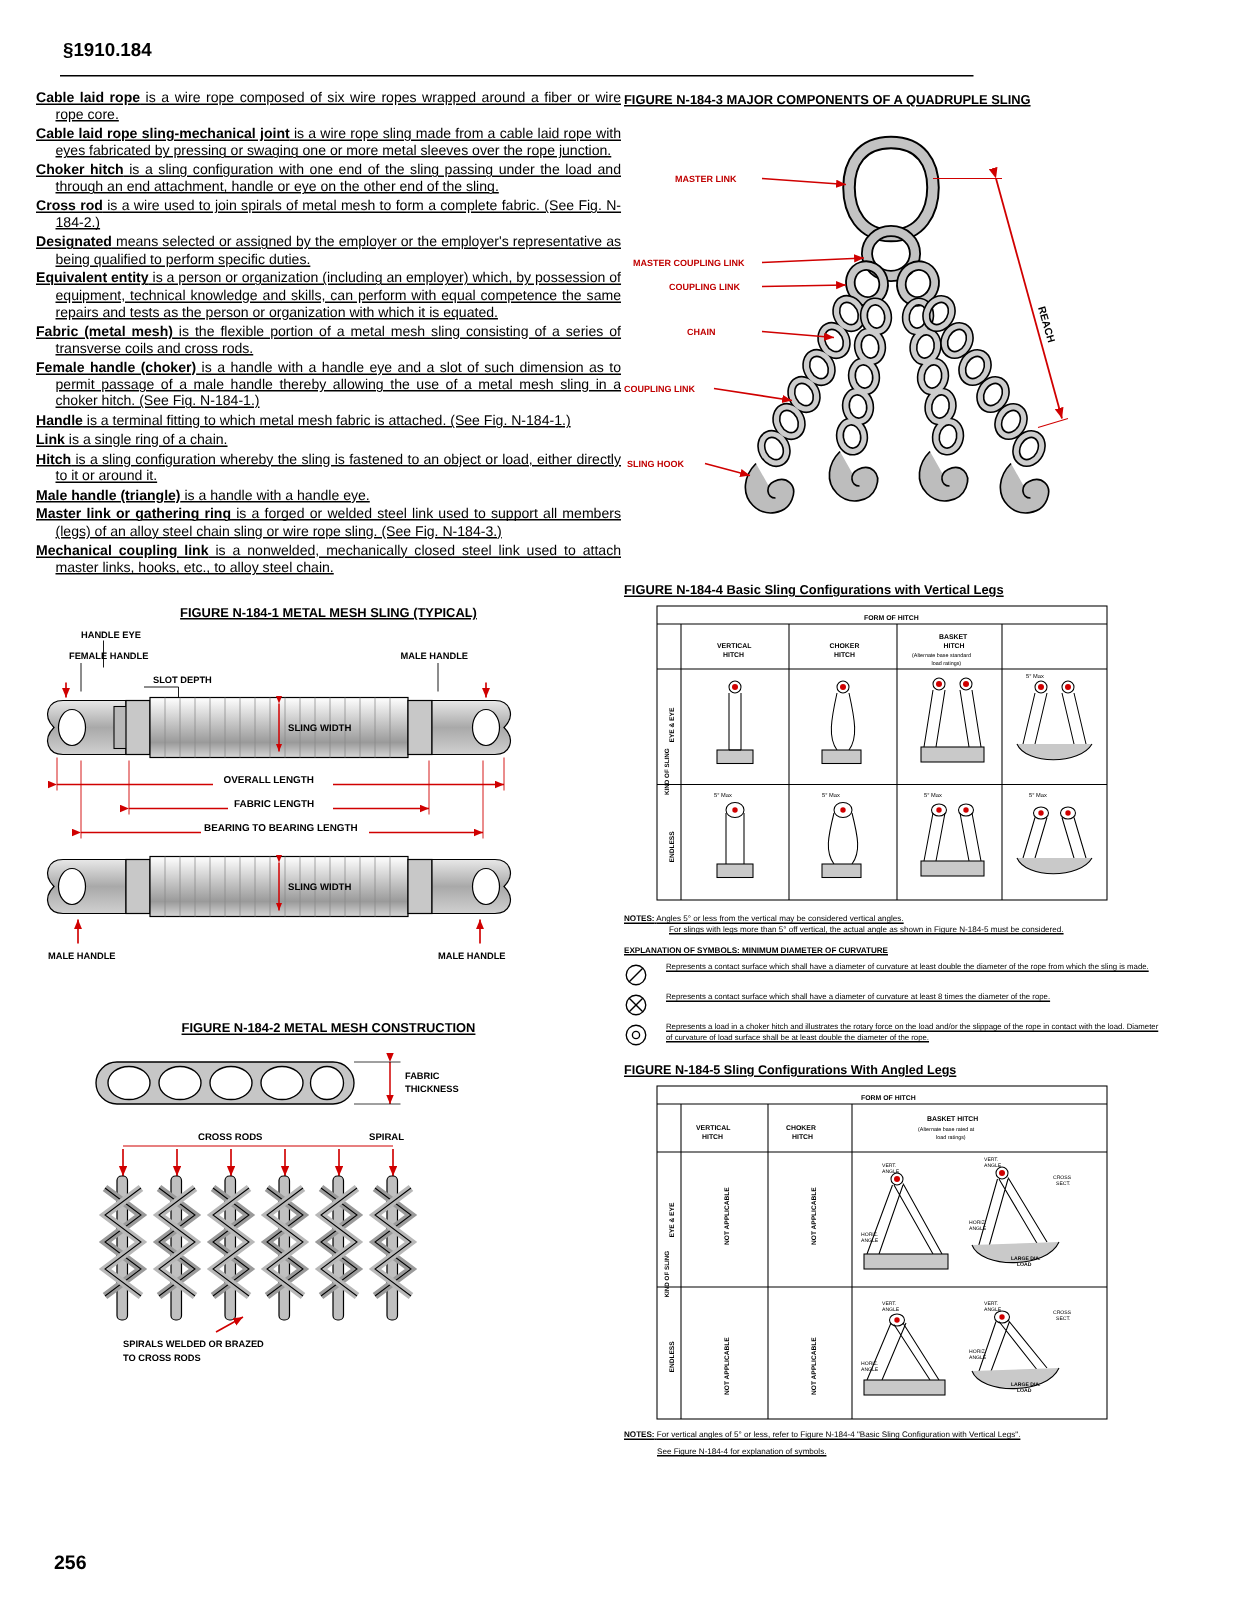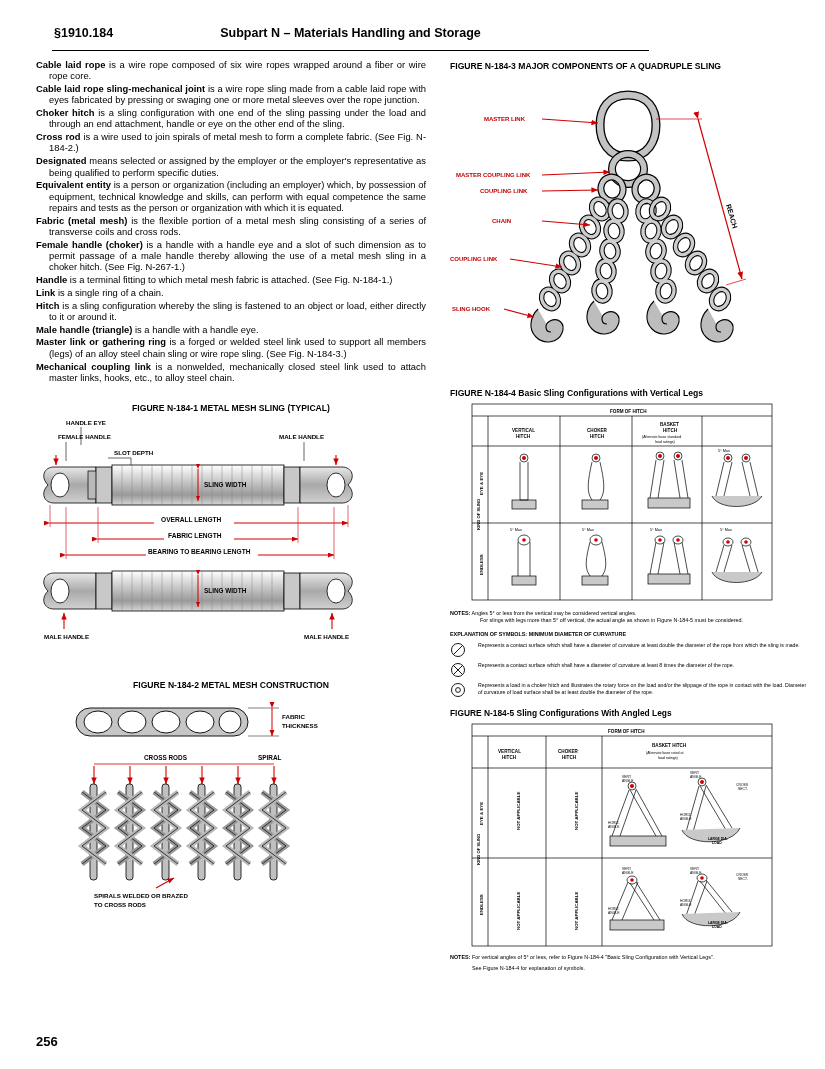--- a/index.html
+++ b/index.html
@@ -9,21 +9,22 @@
     background: #ffffff;
     font-family: "Liberation Sans", sans-serif;
     color: #000;
     position: relative;
     overflow: hidden;
   }
   .page {
     position: absolute;
     left: 0; top: 0;
     width: 701px; height: 1069px;
-    padding: 26px 36px 0 36px;
+    padding: 26px 36px 0 24px;
+    text-decoration: underline;
   }
   
   .hdr {
     position: relative;
     height: 20px;
     border-bottom: 0;
   }
   .hdr .sec {
     position:absolute; left:18px; top:0;
     font-size: 12.5px; font-weight: bold;
@@ -34,21 +35,21 @@
     font-size: 12.5px; font-weight: bold;
   }
   .rule {
     border-top: 1px solid #000;
     margin: 4px 16px 0 16px;
   }
   
   .cols {
     display: flex;
     margin-top: 8px;
-    gap: 24px;
+    gap: 2px;
   }
   .col-l { width: 390px; }
   .col-r { width: 360px; }
 
   .defs { font-size: 9.4px; line-height: 1.20; }
   .defs p {
     margin: 0 0 1.5px 0;
     padding-left: 13px;
     text-indent: -13px;
     text-align: justify;
@@ -77,37 +78,36 @@
   svg { display:block; }
   .figbox { width:100%; }
 </style>
 </head>
 <body>
 
 <div class="page">
 
   <div class="hdr">
     <div class="sec">§1910.184</div>
-    <div class="title">Subpart N – Materials Handling and Storage</div>
   </div>
   <div class="rule"></div>
 
   <div class="cols">
 
     <div class="col-l">
 
       <div class="defs">
         <p><b>Cable laid rope</b><span> is a wire rope composed of six wire ropes wrapped around a fiber or wire rope core.</span></p>
         <p><b>Cable laid rope sling-mechanical joint</b><span> is a wire rope sling made from a cable laid rope with eyes fabricated by pressing or swaging one or more metal sleeves over the rope junction.</span></p>
         <p><b>Choker hitch</b><span> is a sling configuration with one end of the sling passing under the load and through an end attachment, handle or eye on the other end of the sling.</span></p>
         <p><b>Cross rod</b><span> is a wire used to join spirals of metal mesh to form a complete fabric. (See Fig. N-184-2.)</span></p>
         <p><b>Designated</b><span> means selected or assigned by the employer or the employer's representative as being qualified to perform specific duties.</span></p>
         <p><b>Equivalent entity</b><span> is a person or organization (including an employer) which, by possession of equipment, technical knowledge and skills, can perform with equal competence the same repairs and tests as the person or organization with which it is equated.</span></p>
         <p><b>Fabric (metal mesh)</b><span> is the flexible portion of a metal mesh sling consisting of a series of transverse coils and cross rods.</span></p>
-        <p><b>Female handle (choker)</b><span> is a handle with a handle eye and a slot of such dimension as to permit passage of a male handle thereby allowing the use of a metal mesh sling in a choker hitch. (See Fig. N-267-1.)</span></p>
+        <p><b>Female handle (choker)</b><span> is a handle with a handle eye and a slot of such dimension as to permit passage of a male handle thereby allowing the use of a metal mesh sling in a choker hitch. (See Fig. N-184-1.)</span></p>
         <p><b>Handle</b><span> is a terminal fitting to which metal mesh fabric is attached. (See Fig. N-184-1.)</span></p>
         <p><b>Link</b><span> is a single ring of a chain.</span></p>
         <p><b>Hitch</b><span> is a sling configuration whereby the sling is fastened to an object or load, either directly to it or around it.</span></p>
         <p><b>Male handle (triangle)</b><span> is a handle with a handle eye.</span></p>
         <p><b>Master link or gathering ring</b><span> is a forged or welded steel link used to support all members (legs) of an alloy steel chain sling or wire rope sling. (See Fig. N-184-3.)</span></p>
         <p><b>Mechanical coupling link</b><span> is a nonwelded, mechanically closed steel link used to attach master links, hooks, etc., to alloy steel chain.</span></p>
       </div>
 
       <div class="figcap">FIGURE N-184-1 METAL MESH SLING (TYPICAL)</div>
       <div class="figbox">

